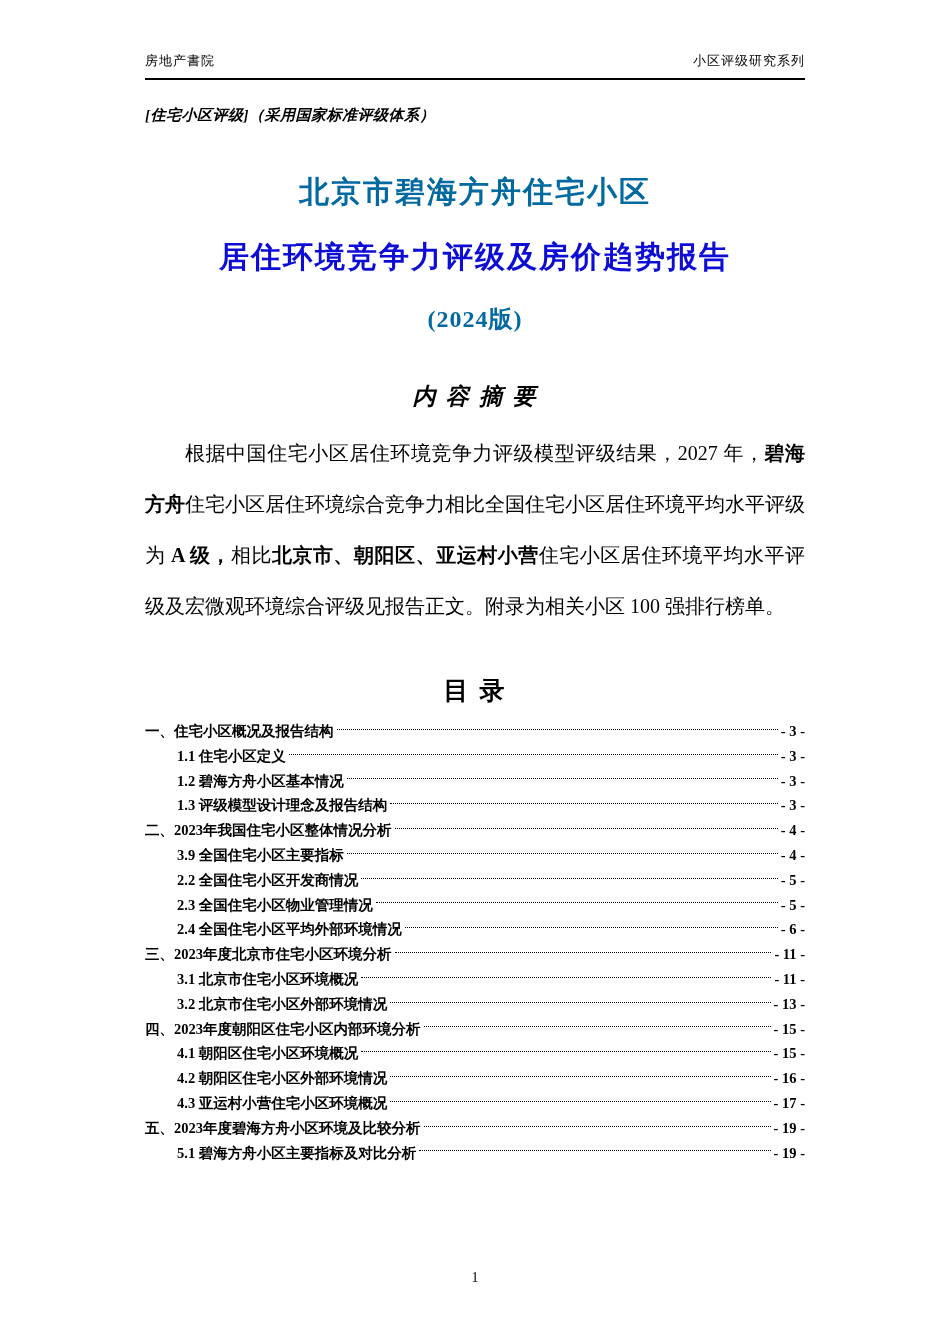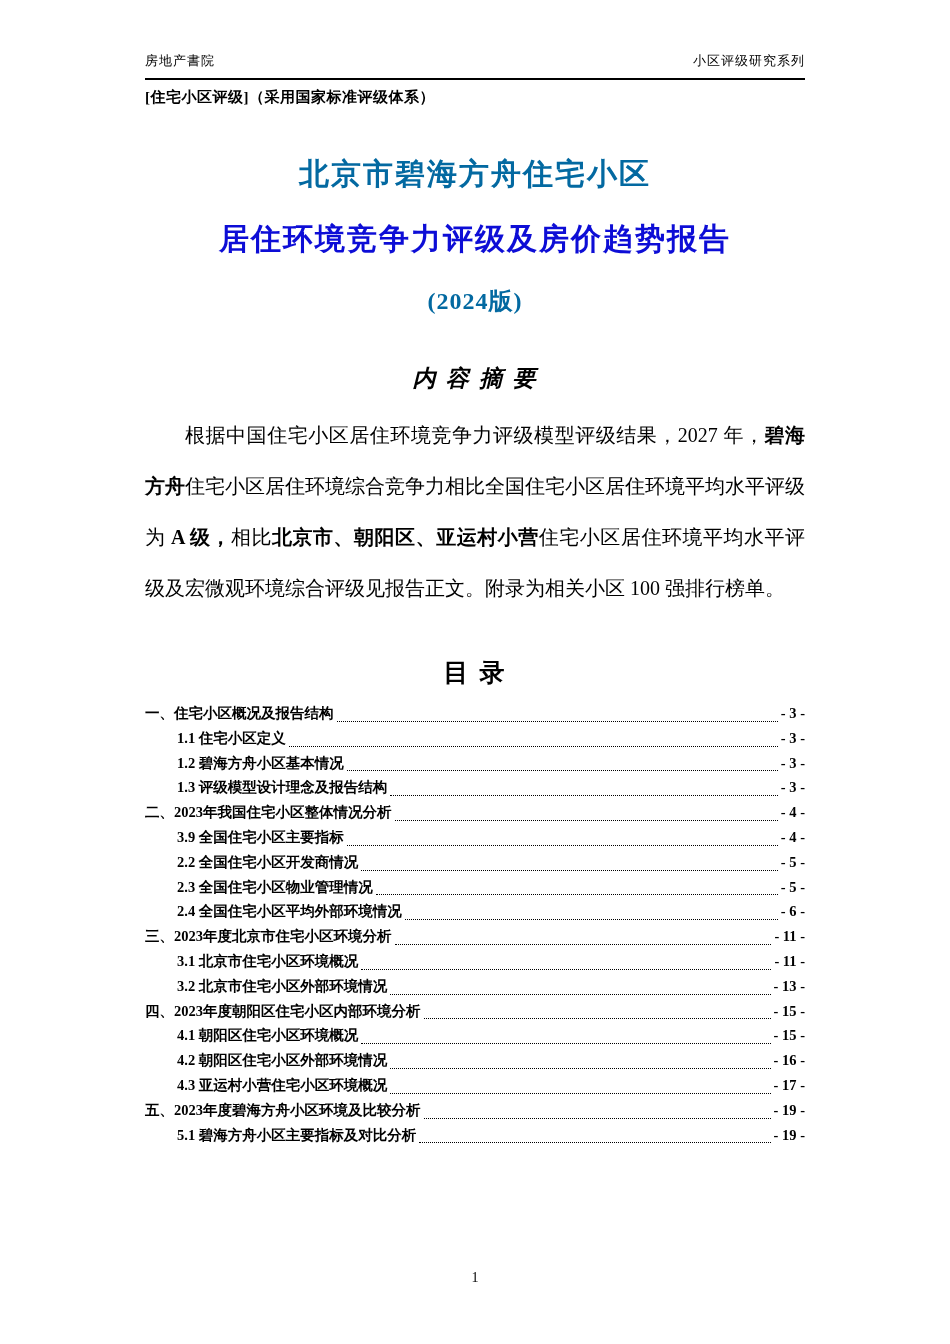--- a/index.html
+++ b/index.html
@@ -25,24 +25,25 @@
     letter-spacing: 1px;
   }
   .header-rule {
     border: none;
     border-top: 2.5px solid #000;
     margin: 8px 0 0 0;
   }
 
   
   .classification {
-    margin-top: 8px;
+    margin-top: 26px;
     font-size: 15px;
     font-weight: bold;
     letter-spacing: 0.5px;
+    font-style: italic;
   }
 
   
   .title-block {
     margin-top: 52px;
     text-align: center;
     font-weight: bold;
     line-height: 1.0;
   }
   .title-line {
@@ -84,21 +85,21 @@
     font-family: "Liberation Sans", sans-serif;
     letter-spacing: 2px;
   }
   .toc-list {
     margin-top: 12px;
     font-size: 14.5px;
     font-weight: bold;
   }
   .toc-row {
     display: flex;
-    align-items: flex-end;
+    align-items: center;
     line-height: 24.8px;
     white-space: nowrap;
   }
   .toc-row.lvl1 { padding-left: 32px; }
   .toc-label { flex: 0 0 auto; }
   .toc-leader {
     flex: 1 1 auto;
     border-bottom: 1.5px dotted #000;
     margin: 0 3px 4px 3px;
     min-width: 20px;

